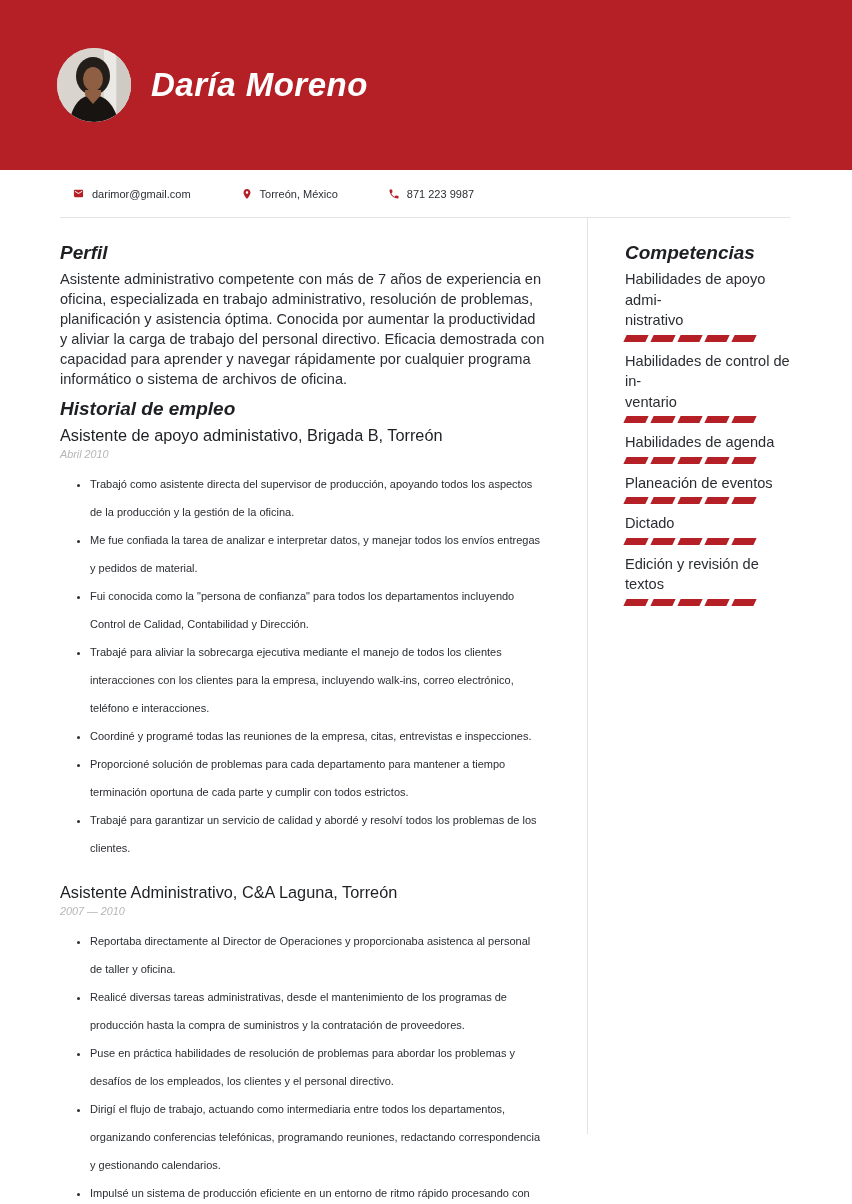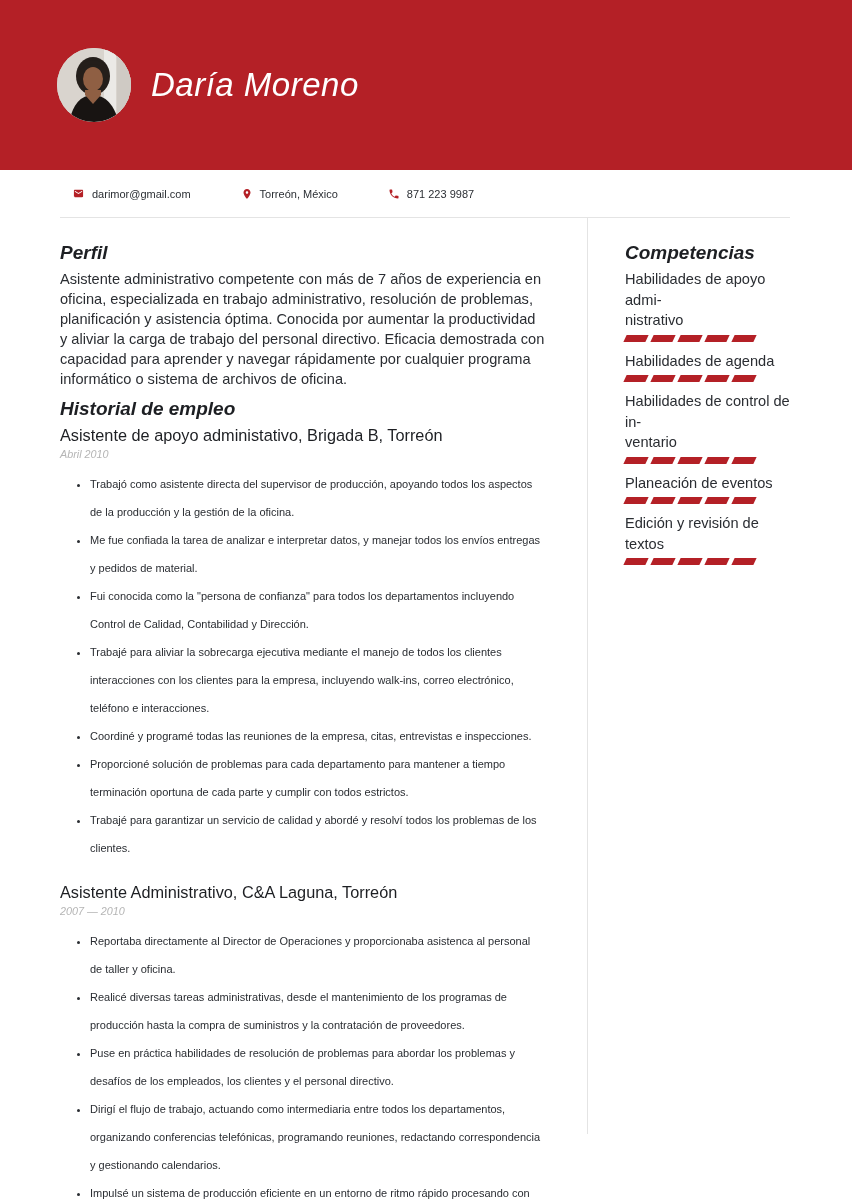--- a/index.html
+++ b/index.html
@@ -2,21 +2,21 @@
 <html lang="es" style="--accent: #b42026;"><head>
 <meta charset="utf-8">
 <style>
   html,body{margin:0;padding:0;background:#fff;}
   .page{position:relative;width:852px;height:1204px;background:#ffffff;overflow:hidden;
         font-family:"Liberation Sans","DejaVu Sans",sans-serif;color:#2a2d32;}
   
   .hero{height:170px;background:var(--accent,#b42026);display:flex;align-items:center;padding-left:57px;box-sizing:border-box;}
   .avatar{width:74px;height:74px;border-radius:50%;overflow:hidden;flex:0 0 auto;background:#ddd8d2;}
   .avatar svg{display:block;width:74px;height:74px;}
-  .person-name{margin:0 0 0 20px;font-size:33px;line-height:36px;font-weight:normal;font-style:italic;
+  .person-name{margin:0 0 0 20px;font-size:33px;line-height:36px;font-weight:bold;font-style:italic;
                color:#ffffff;letter-spacing:.5px;white-space:nowrap;}
   
   .contact-row{height:47px;display:flex;align-items:center;padding-left:72px;gap:50px;box-sizing:border-box;}
   .contact-item{display:flex;align-items:center;gap:7px;font-size:11px;color:#2b2f34;}
   .contact-item svg{display:block;}
   .h-rule{position:absolute;left:60px;right:62px;top:217px;border-top:1px solid #e4e4e4;}
   .v-rule{position:absolute;left:587px;top:218px;height:916px;width:1px;background:#e4e4e4;}
   
   .main-col{position:absolute;left:60px;top:242px;width:485px;}
   .side-col{position:absolute;left:625px;top:242px;width:166px;}
@@ -130,53 +130,63 @@
     <div class="skill-bar">
             <span class="seg"></span>
             <span class="seg"></span>
             <span class="seg"></span>
             <span class="seg"></span>
             <span class="seg"></span>
           </div>
   </div>
 
   <div class="skill">
-    <div class="skill-label">Habilidades de agenda</div>
+    <div class="skill-label">Habilidades de control de in-
+ventario</div>
     <div class="skill-bar">
             <span class="seg"></span>
             <span class="seg"></span>
             <span class="seg"></span>
             <span class="seg"></span>
             <span class="seg"></span>
           </div>
   </div>
 
   <div class="skill">
-    <div class="skill-label">Habilidades de control de in-
-ventario</div>
+    <div class="skill-label">Habilidades de agenda</div>
     <div class="skill-bar">
             <span class="seg"></span>
             <span class="seg"></span>
             <span class="seg"></span>
             <span class="seg"></span>
             <span class="seg"></span>
           </div>
   </div>
 
   <div class="skill">
     <div class="skill-label">Planeación de eventos</div>
     <div class="skill-bar">
             <span class="seg"></span>
             <span class="seg"></span>
             <span class="seg"></span>
             <span class="seg"></span>
             <span class="seg"></span>
           </div>
   </div>
 
+  <div class="skill">
+    <div class="skill-label">Dictado</div>
+    <div class="skill-bar">
+            <span class="seg"></span>
+            <span class="seg"></span>
+            <span class="seg"></span>
+            <span class="seg"></span>
+            <span class="seg"></span>
+          </div>
+  </div>
 
   <div class="skill">
     <div class="skill-label">Edición y revisión de textos</div>
     <div class="skill-bar">
             <span class="seg"></span>
             <span class="seg"></span>
             <span class="seg"></span>
             <span class="seg"></span>
             <span class="seg"></span>
           </div>

